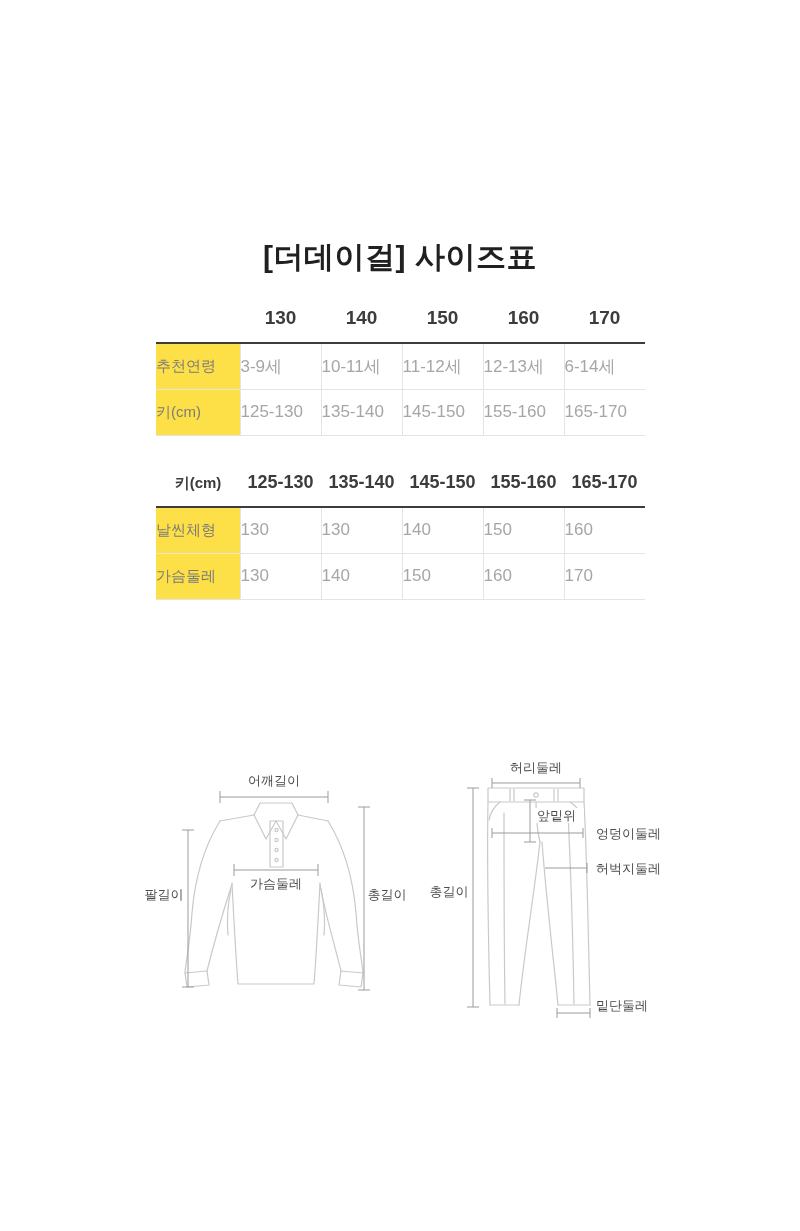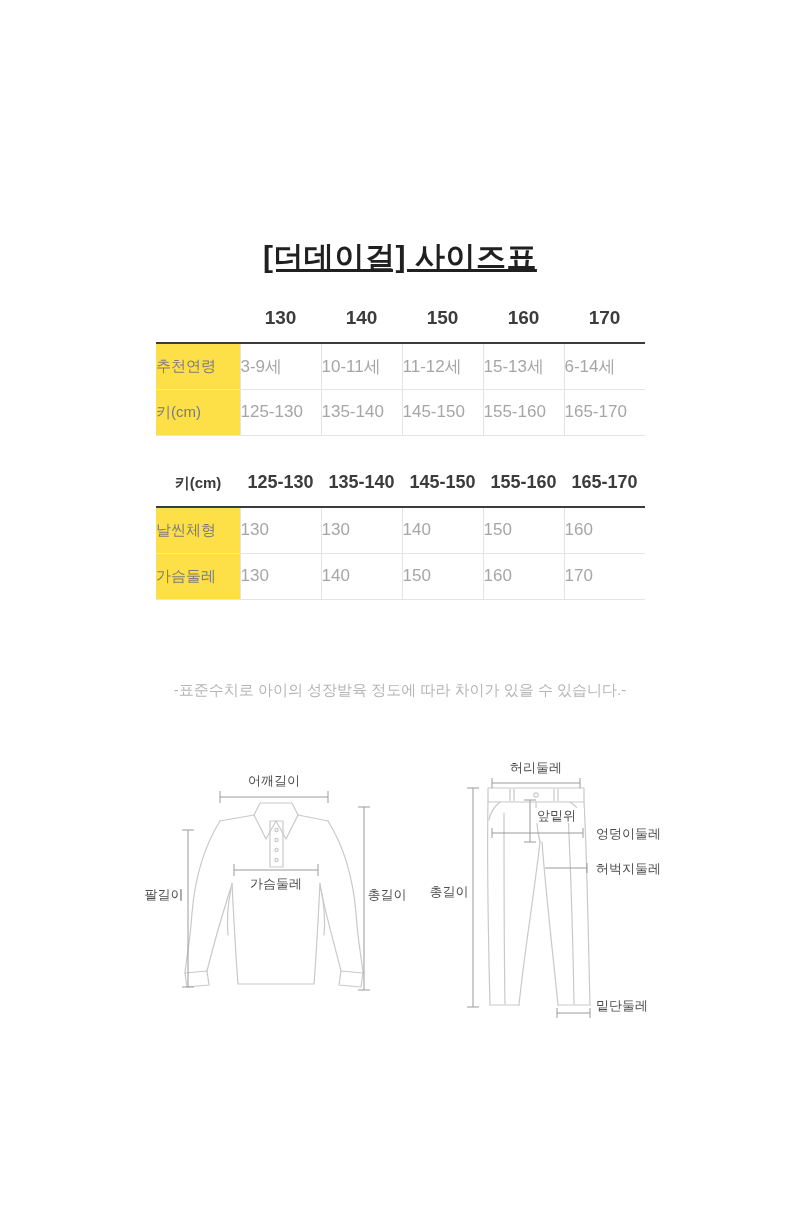--- a/index.html
+++ b/index.html
@@ -3,21 +3,21 @@
 <meta charset="utf-8">
 <style>
   * { margin:0; padding:0; box-sizing:border-box; }
   html,body { background:#ffffff; }
   .canvas {
     position:relative; width:800px; height:1231px; margin:0 auto;
     background:#ffffff; font-family:"Liberation Sans", sans-serif; overflow:hidden;
   }
   .title {
     position:absolute; top:237px; left:0; width:100%; text-align:center;
-    font-size:30px; font-weight:800; letter-spacing:0.5px; color:#202020;text-decoration:underline;
+    font-size:30px; font-weight:800; letter-spacing:0.5px; color:#202020;
   }
   table.size-table {
     position:absolute; left:156px; width:489px;
     border-collapse:collapse; table-layout:fixed;
   }
   table.tbl-age { top:299px; }
   table.tbl-height { top:463px; }
   .size-table th, .size-table td { }
   .size-table thead th {
     height:44px; vertical-align:bottom; padding-bottom:13px;
@@ -71,21 +71,21 @@
         <th>160</th>
         <th>170</th>
       </tr>
     </thead>
     <tbody>
       <tr>
         <td class="rowlabel">추천연령</td>
         <td>3-9세</td>
         <td>10-11세</td>
         <td>11-12세</td>
-        <td>15-13세</td>
+        <td>12-13세</td>
         <td>6-14세</td>
       </tr>
       <tr>
         <td class="rowlabel">키(cm)</td>
         <td>125-130</td>
         <td>135-140</td>
         <td>145-150</td>
         <td>155-160</td>
         <td>165-170</td>
       </tr>
@@ -124,21 +124,20 @@
         <td class="rowlabel">가슴둘레</td>
         <td>130</td>
         <td>140</td>
         <td>150</td>
         <td>160</td>
         <td>170</td>
       </tr>
     </tbody>
   </table>
 
-  <div class="note">-표준수치로 아이의 성장발육 정도에 따라 차이가 있을 수 있습니다.-</div>
 
   <svg class="diagram" style="left:135px; top:763px;" width="270" height="270" viewBox="0 0 270 270">
     <g class="garment">
 
       <path d="M119,52 L125,40 L157,40 L163,52"></path>
       <path d="M119,52 L131,76 L141,58"></path>
       <path d="M163,52 L151,76 L141,58"></path>
 
       <rect x="135" y="58" width="13" height="46"></rect>
       <circle cx="141.5" cy="67" r="1.6"></circle>

